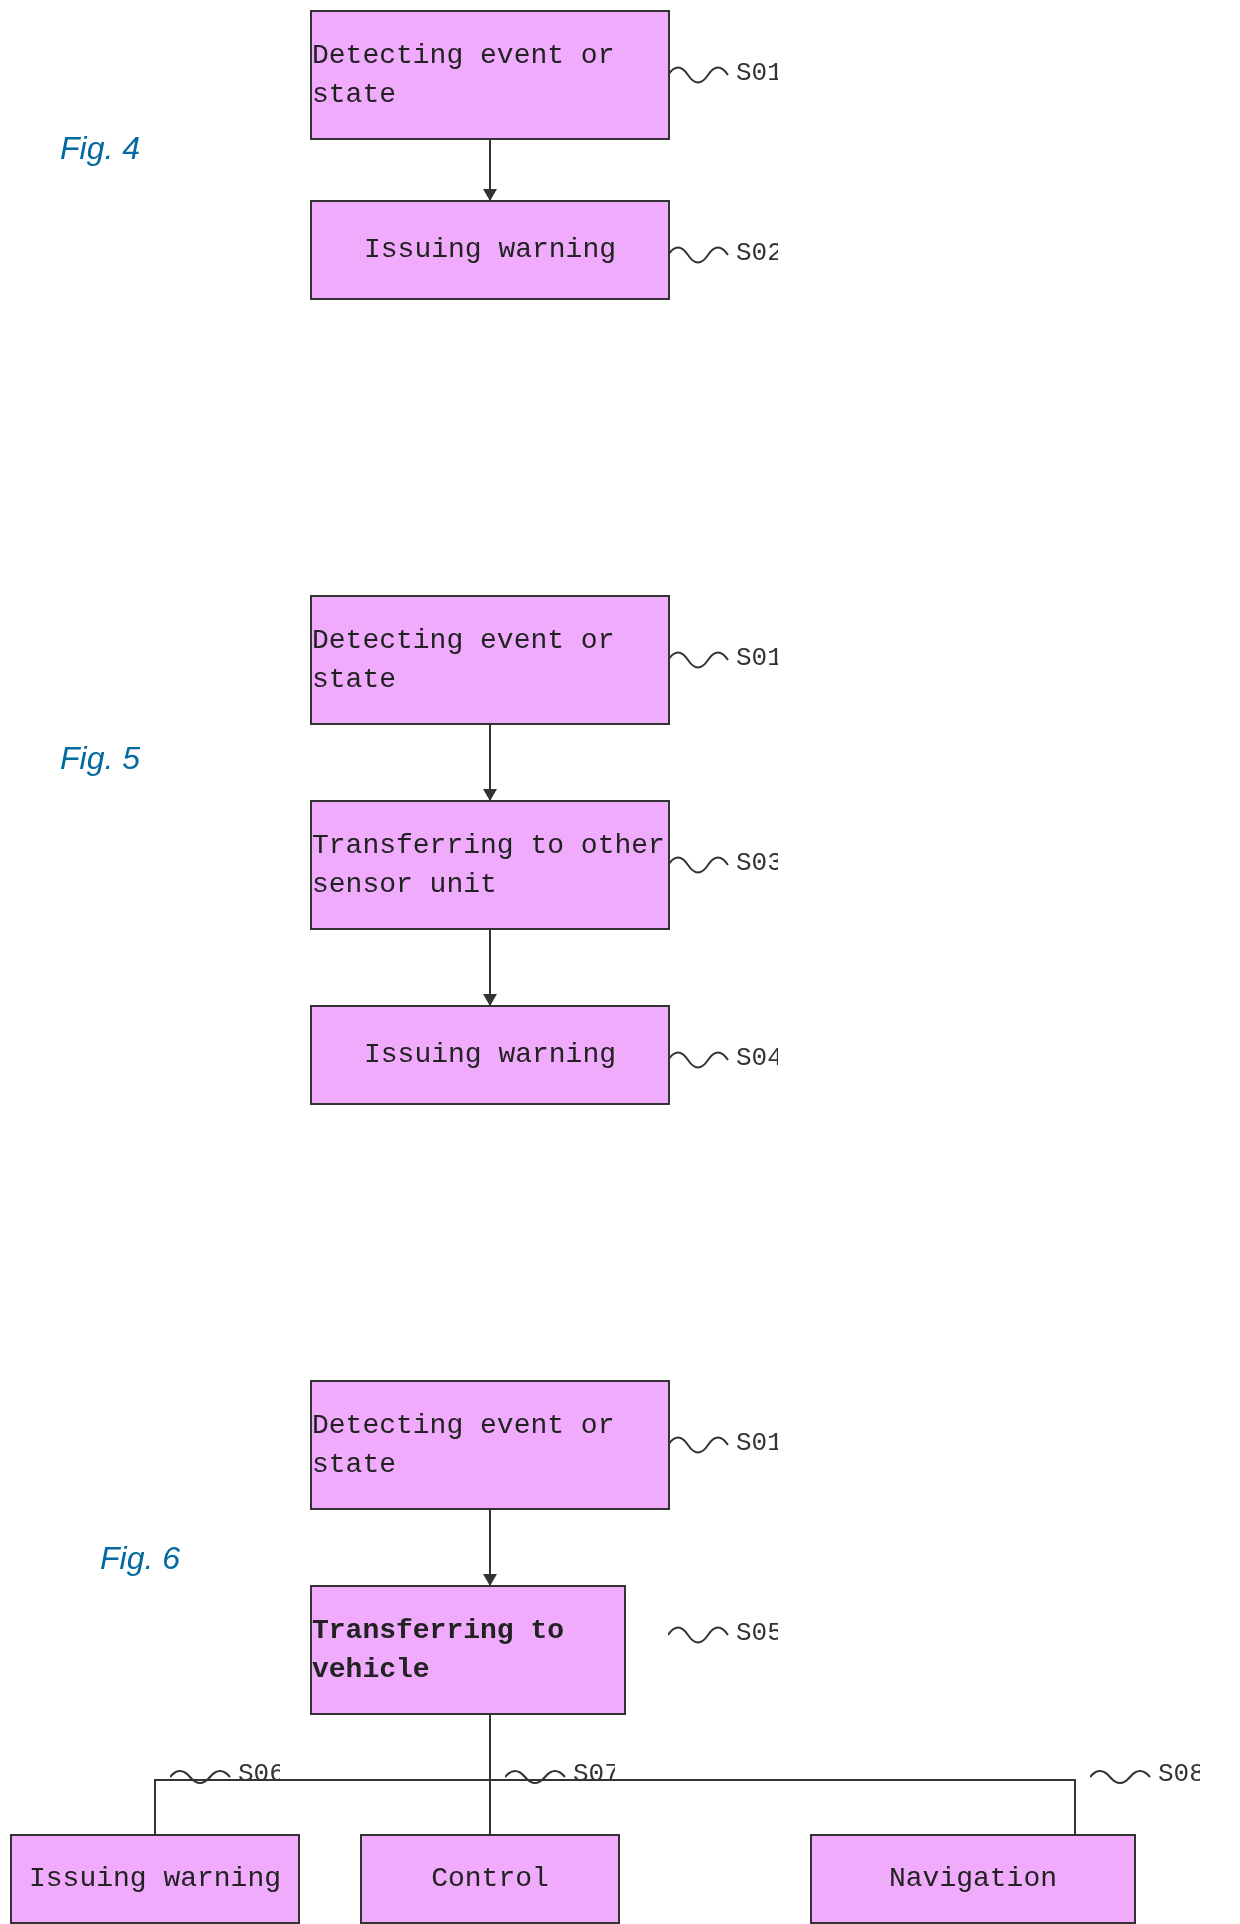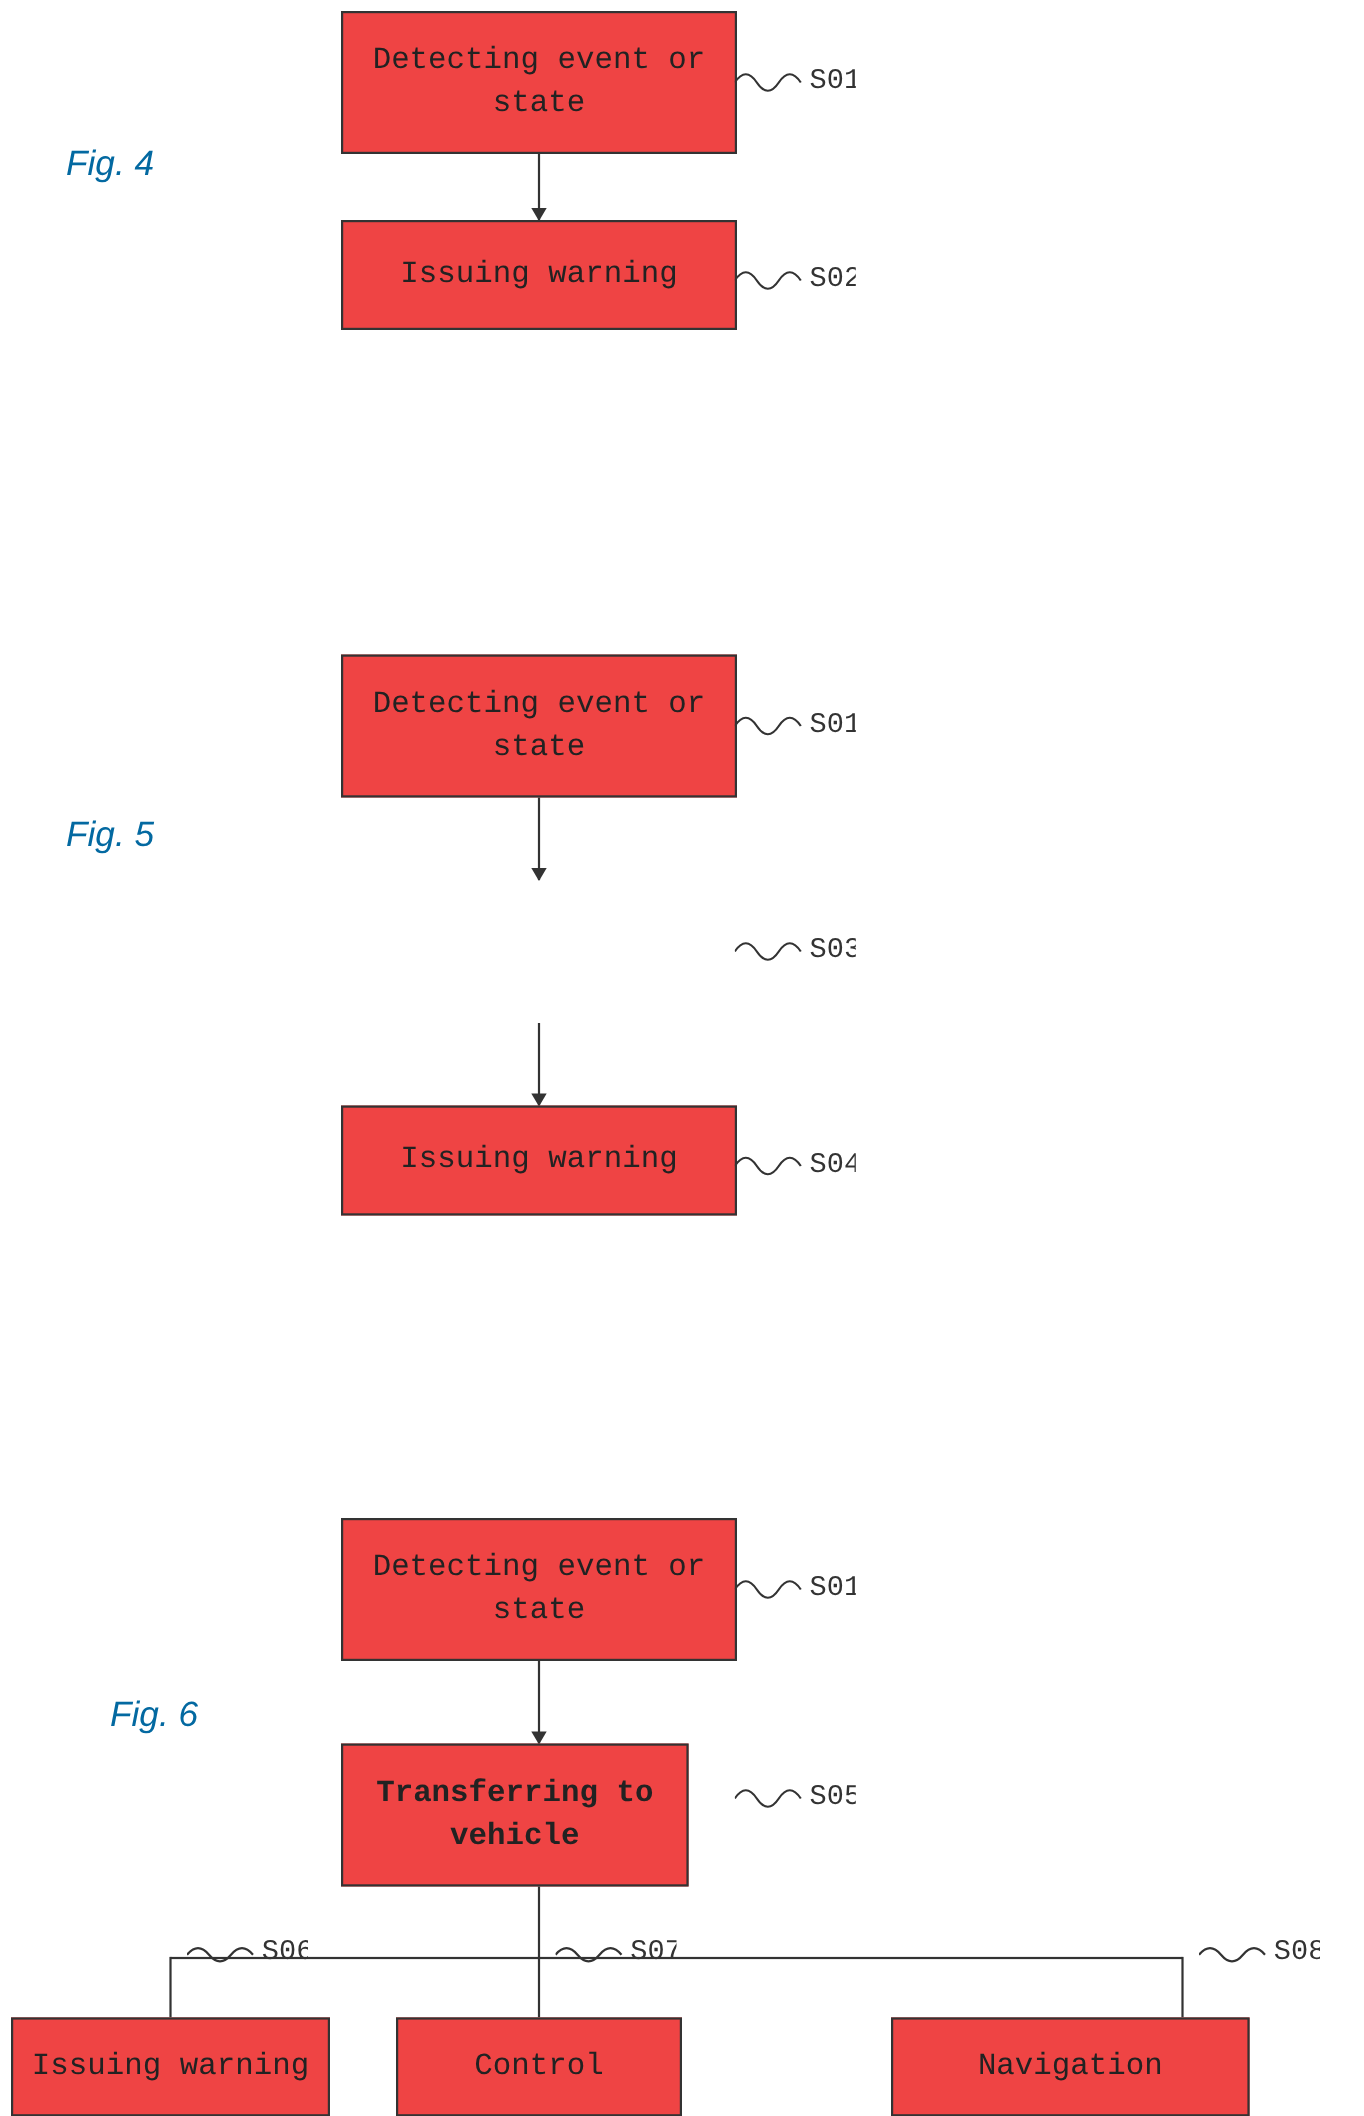--- a/index.html
+++ b/index.html
@@ -21,25 +21,24 @@
     .fig-label {
       font-size: 32px;
       font-weight: normal;
       color: #0369a1;
       font-family: Arial, sans-serif;
       font-style: italic;
     }
 
     .flow-box {
       border: 2px solid #333;
-      background: #ef4444;
+      background: #f0abfc;
       display: flex;
       align-items: center;
       justify-content: center;
-      text-align: center;
       font-size: 28px;
       color: #222;
       font-family: 'Courier New', Courier, monospace;
       position: absolute;
       line-height: 1.4;
     }
 
     
     .arrow-down {
       position: absolute;
@@ -97,20 +96,22 @@
   <div class="flow-box" style="left:310px; top:595px; width:360px; height:130px;">Detecting event
 or state</div>
 
   <svg class="wavy-svg" style="left:668px; top:635px;" width="110" height="50">
     <path d="M 0 25 Q 10 10, 20 25 Q 30 40, 40 25 Q 50 10, 60 25" stroke="#333" stroke-width="2" fill="none"></path>
     <text x="68" y="30" font-family="Courier New" font-size="26" fill="#333">S01</text>
   </svg>
 
   <div class="arrow-down" style="left:489px; top:725px; height:75px;"></div>
 
+  <div class="flow-box" style="left:310px; top:800px; width:360px; height:130px;">Transferring to
+other sensor unit</div>
 
   <svg class="wavy-svg" style="left:668px; top:840px;" width="110" height="50">
     <path d="M 0 25 Q 10 10, 20 25 Q 30 40, 40 25 Q 50 10, 60 25" stroke="#333" stroke-width="2" fill="none"></path>
     <text x="68" y="30" font-family="Courier New" font-size="26" fill="#333">S03</text>
   </svg>
 
   <div class="arrow-down" style="left:489px; top:930px; height:75px;"></div>
 
   <div class="flow-box" style="left:310px; top:1005px; width:360px; height:100px;">Issuing warning</div>
 

